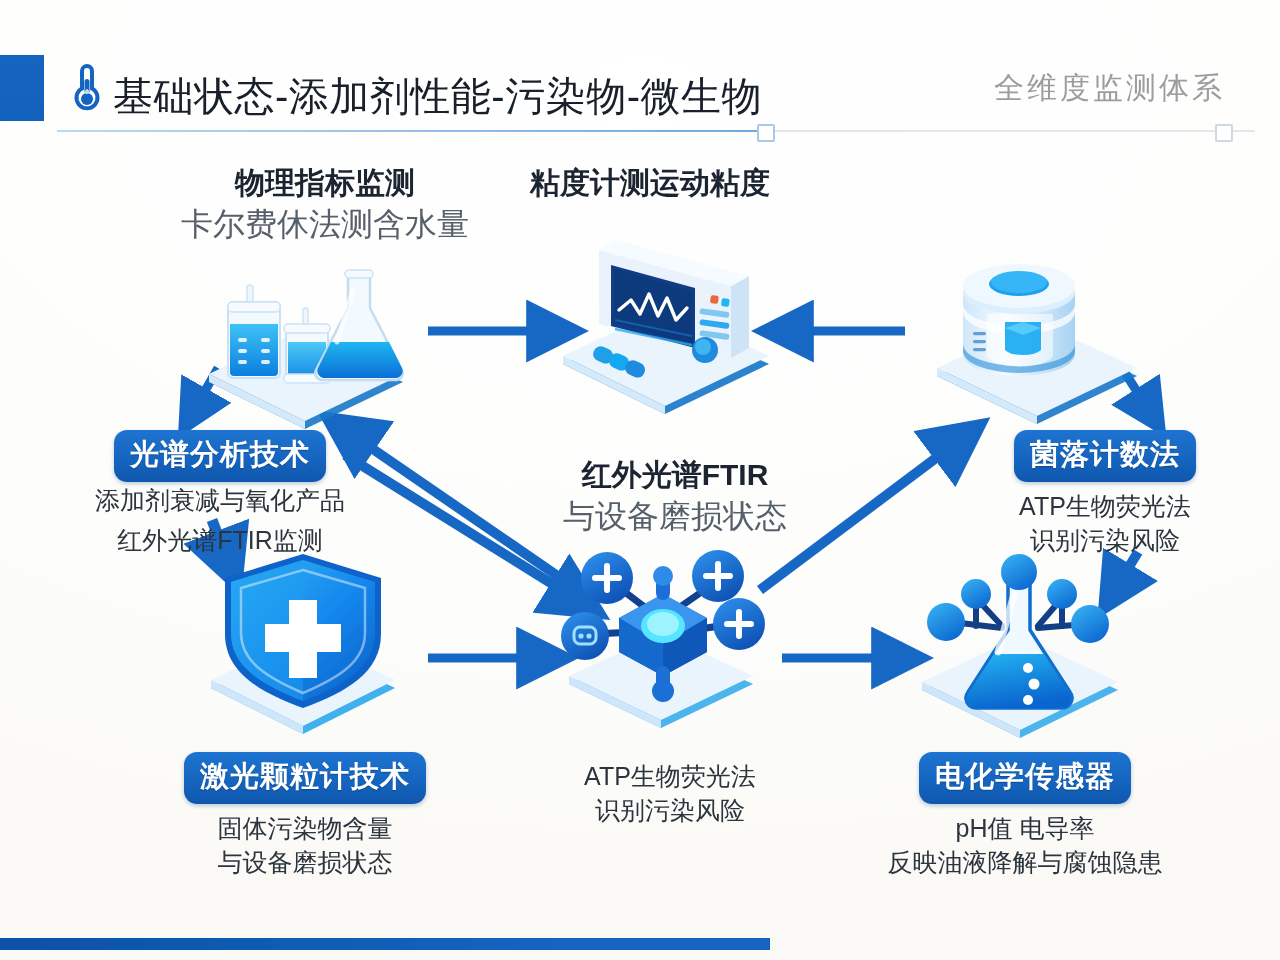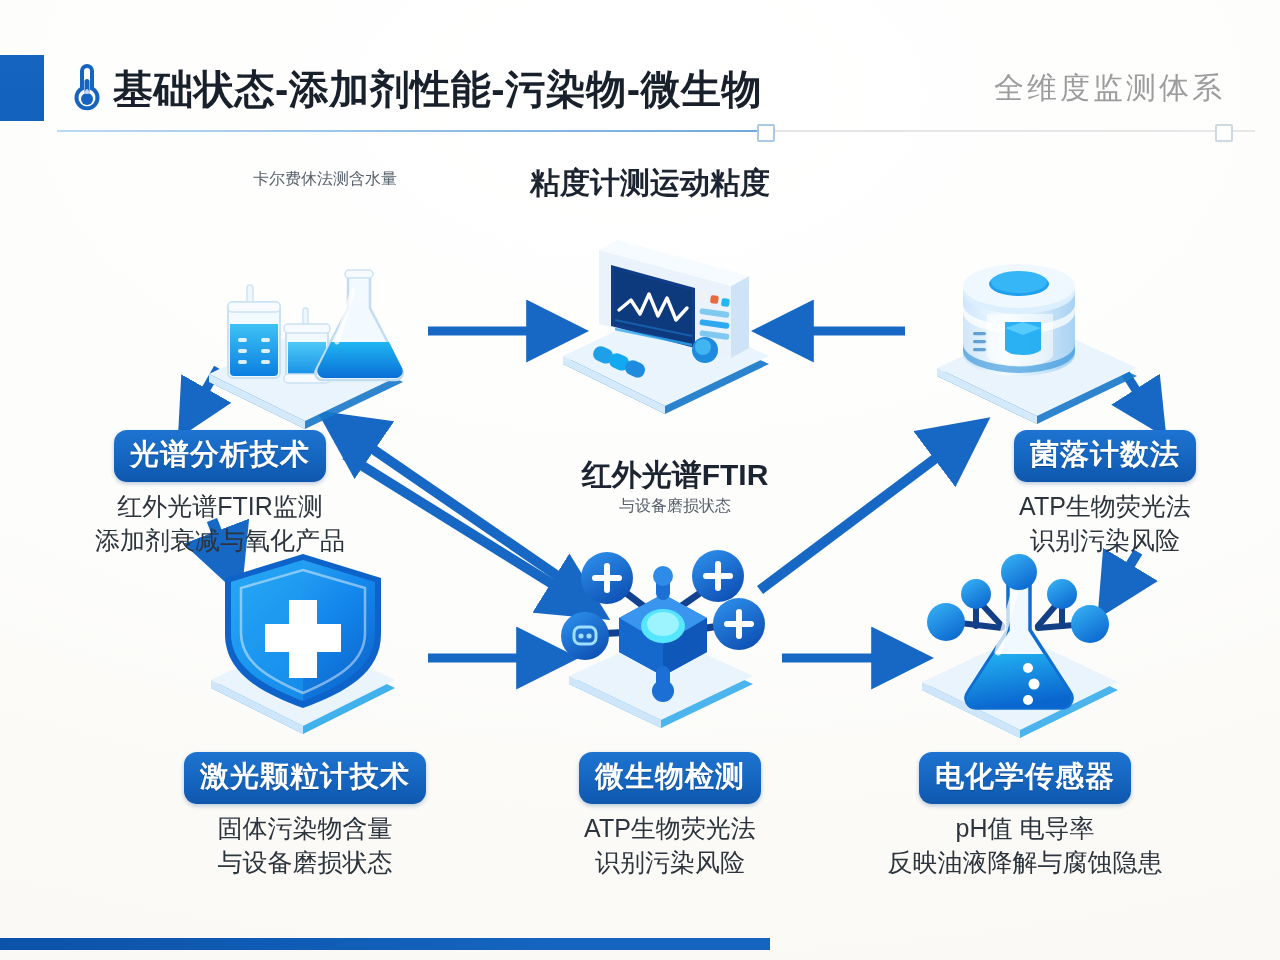--- a/index.html
+++ b/index.html
@@ -10,42 +10,42 @@
     -webkit-font-smoothing:antialiased;
   }
   .slide{position:absolute;inset:0;background:
      radial-gradient(120% 90% at 50% 10%, #ffffff 0%, #fdfdfc 55%, #faf9f5 100%);}
 
   
   .hdr{position:absolute;left:0;top:55px;height:72px;width:100%;}
   .hdr-mark{position:absolute;left:0;top:0;width:44px;height:66px;
      background:linear-gradient(180deg,#1565c0 0%,#1161bd 100%);}
   .hdr-ico{position:absolute;left:70px;top:8px;width:34px;height:48px;}
-  .hdr-title{position:absolute;left:113px;top:1px;height:66px;display:flex;align-items:center;
-     font-size:40px;font-weight:700;color:#17202b;letter-spacing:.5px;
+  .hdr-title{position:absolute;left:113px;top:8px;height:66px;display:flex;align-items:center;
+     font-size:40px;font-weight:400;color:#17202b;letter-spacing:.5px;
      text-shadow:0 1px 0 rgba(255,255,255,.6);}
   .hdr-sub{position:absolute;right:55px;top:0;height:66px;display:flex;align-items:center;
      font-size:30px;color:#9d9d9d;letter-spacing:3px;font-weight:400;margin-left:24px;}
   .hdr-rule{position:absolute;left:57px;right:25px;top:130px;height:2px;background:#e6e6e6;}
   .hdr-rule-blue{position:absolute;left:57px;top:130px;width:700px;height:2px;
      background:linear-gradient(90deg,#bcd9f2,#6fa9dd);}
   .rule-node{position:absolute;top:124px;width:14px;height:14px;border:2px solid #cfd8de;
      background:#fff;border-radius:2px;}
   .rule-node.n1{left:757px;border-color:#a9c9e6;}
   .rule-node.n2{left:1215px;}
 
   
   .footer-bar{position:absolute;left:0;bottom:10px;width:770px;height:12px;
      background:linear-gradient(90deg,#0b52a8 0%,#1565c0 75%,#1565c0 100%);}
 
   
   .blk{position:absolute;text-align:center;}
   .blk .t1{font-size:30px;font-weight:700;color:#1b2430;line-height:1.18;white-space:nowrap;
      text-shadow:0 1px 0 rgba(255,255,255,.7);}
-  .blk .t2{font-size:16px;color:#56606b;line-height:1.28;white-space:nowrap;margin-top:4px;}
+  .blk .t2{font-size:32px;color:#56606b;line-height:1.28;white-space:nowrap;margin-top:4px;}
   .blk .t2.l2{margin-top:2px;}
 
   .badge{display:inline-block;padding:5px 16px 7px;border-radius:13px;
      background:linear-gradient(180deg,#1d74d0 0%,#1565c0 55%,#0f57ad 100%);
      color:#ffffff;font-size:29px;font-weight:700;letter-spacing:1px;white-space:nowrap;
      box-shadow:0 2px 4px rgba(18,70,130,.28);
      text-shadow:0 1px 1px rgba(0,0,0,.25);}
   .badge-blk .t2{color:#2c343d;font-size:25px;margin-top:8px;}
 
   
@@ -128,20 +128,21 @@
     <g>
       <line x1="345" y1="455" x2="578" y2="600" stroke="#1668c4" stroke-width="10" marker-end="url(#ah)"></line>
     </g>
 
     <g>
       <line x1="1138" y1="552" x2="1115" y2="590" stroke="#1668c4" stroke-width="10" marker-end="url(#ahb)"></line>
     </g>
   </svg>
 
   <div class="blk" style="left:170px;top:165px;width:310px;">
+    <div class="t1">物理指标监测</div>
     <div class="t2">卡尔费休法测含水量</div>
   </div>
 
   <div class="art" style="left:185px;top:250px;width:240px;height:170px;">
     <svg viewBox="0 0 240 170" width="240" height="170">
 
       <g>
         <path d="M22 140 L120 92 L222 140 L120 190 Z" fill="#1fa0e8" opacity=".0"></path>
         <path d="M24 132 L120 86 L218 132 L120 179 Z" fill="#1878c8" opacity=".9"></path>
         <path d="M24 124 L120 78 L218 124 L120 171 Z" fill="#e9f4fd"></path>
@@ -265,22 +266,22 @@
           <stop offset="0%" stop-color="#cfe6fa"></stop>
             <stop offset="38%" stop-color="#f4fbff"></stop>
           <stop offset="100%" stop-color="#a8d2f2"></stop>
         </linearGradient>
       </defs>
     </svg>
   </div>
 
   <div class="blk badge-blk" style="left:45px;top:430px;width:350px;">
     <div class="badge">光谱分析技术</div>
+    <div class="t2 l2">添加剂衰减与氧化产品</div>
     <div class="t2">红外光谱FTIR监测</div>
-    <div class="t2 l2">添加剂衰减与氧化产品</div>
   </div>
 
   <div class="blk" style="left:515px;top:435px;width:320px;margin-top:22px;">
     <div class="t1">红外光谱FTIR</div>
     <div class="t2">与设备磨损状态</div>
   </div>
 
   <div class="blk badge-blk" style="left:955px;top:430px;width:300px;">
     <div class="badge">菌落计数法</div>
     <div class="t2">ATP生物荧光法</div>
@@ -355,21 +356,20 @@
       <defs>
         <linearGradient id="gn1" x1="0" y1="0" x2="0.6" y2="1">
           <stop offset="0%" stop-color="#2f93ef"></stop>
             <stop offset="100%" stop-color="#0f53b6"></stop>
         </linearGradient>
       </defs>
     </svg>
   </div>
 
   <div class="blk badge-blk" style="left:520px;top:752px;width:300px;">
-    <div class="badge">微生物检测</div>
     <div class="t2">ATP生物荧光法</div>
     <div class="t2 l2">识别污染风险</div>
   </div>
 
   <div class="art" style="left:910px;top:548px;width:220px;height:190px;">
     <svg viewBox="0 0 220 190" width="220" height="190">
       <path d="M12 142 L110 96 L208 142 L110 190 Z" fill="#1fa3ea" opacity=".8"></path>
       <path d="M12 134 L110 88 L208 134 L110 182 Z" fill="#e9f4fd"></path>
       <path d="M12 134 L110 182 L110 190 L12 142 Z" fill="#cfe6fa"></path>
 

